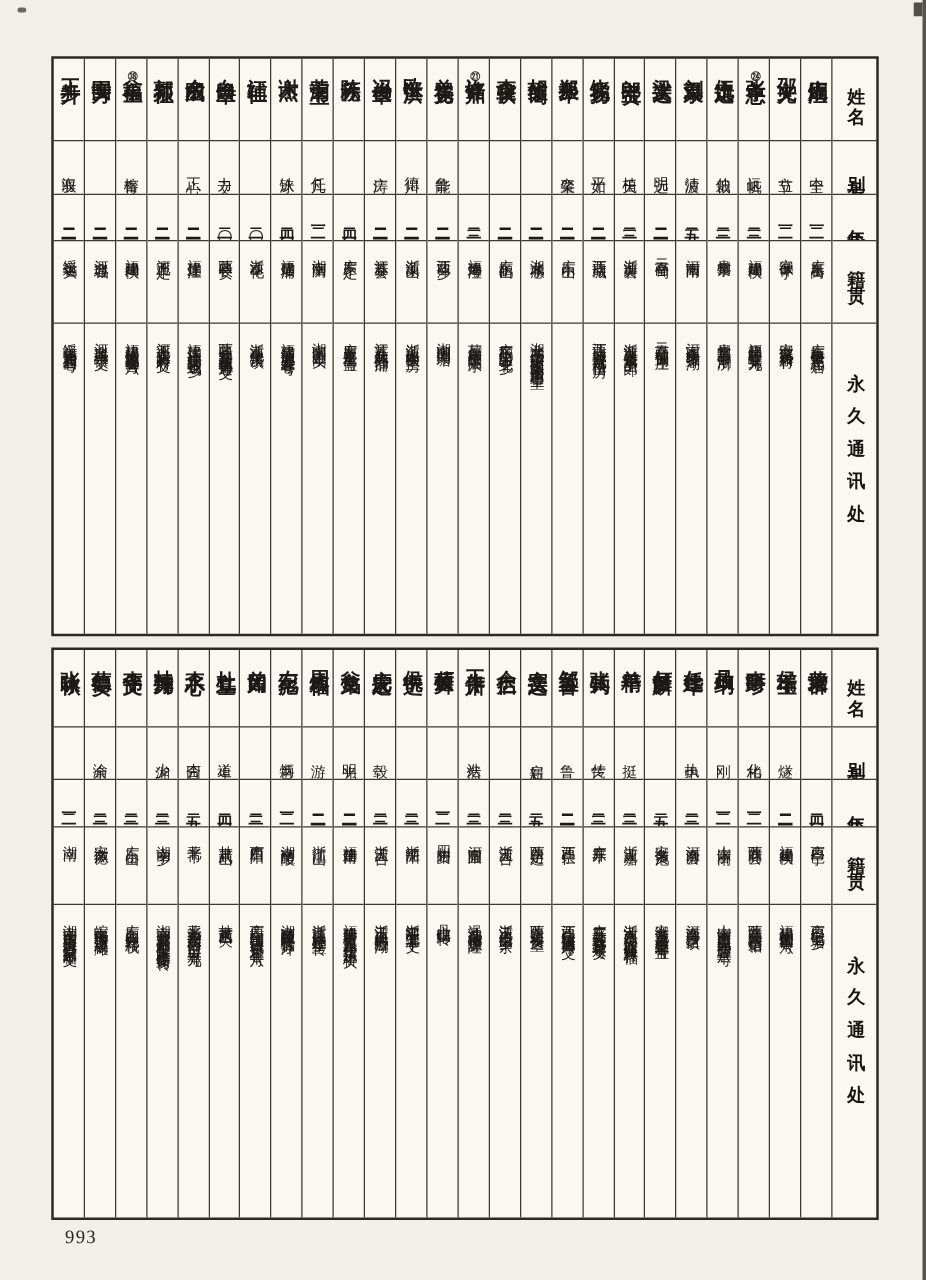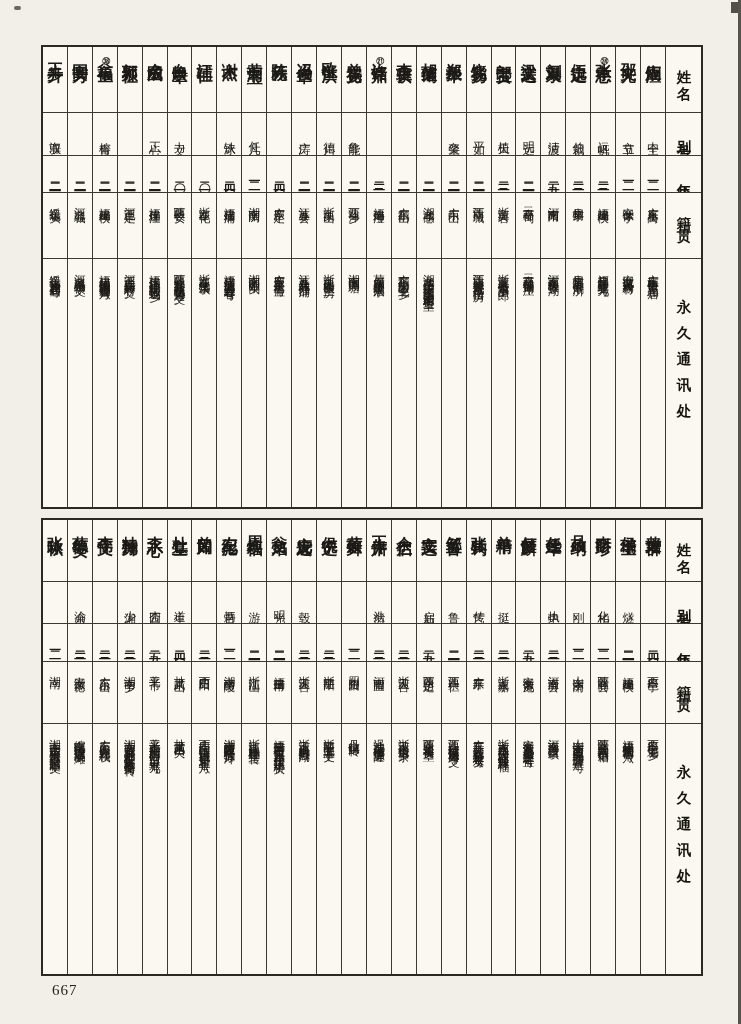--- a/index.html
+++ b/index.html
@@ -943,17 +943,17 @@
           <span class="vtext v-age"><span class="">二一</span></span>
         </div>
         <div class="cell c-native">
           <span class="vtext v-native"><span class="">湖南</span></span>
         </div>
         <div class="cell c-address">
           <span class="vtext v-address"><span class="">湖南宁乡古楠桥大田乡信义堂邮箱交</span></span>
         </div>
       </div>
     </div>
-  <div class="page-number">667</div>
+  <div class="page-number">993</div>
   <div class="edge-right"></div>
   <div class="speck-tl"></div>
   <div class="speck-tr"></div>
 </div>
 
 </body></html>

